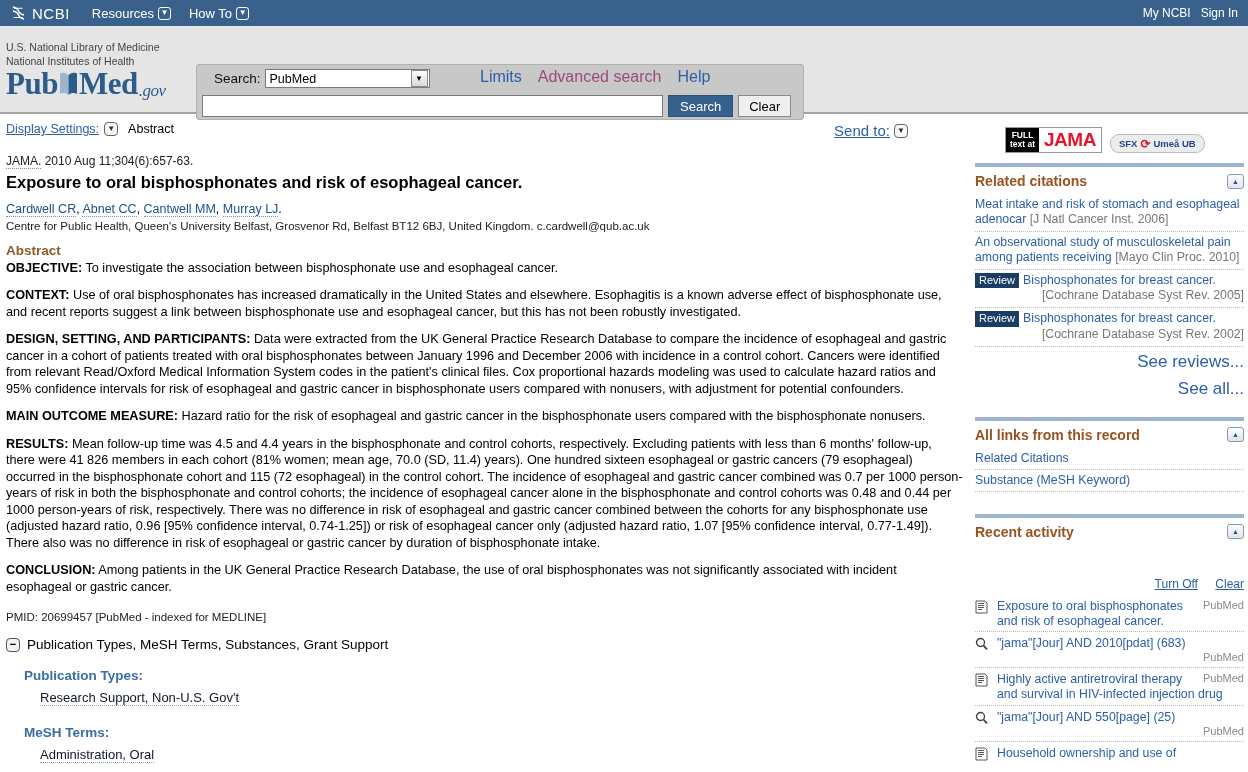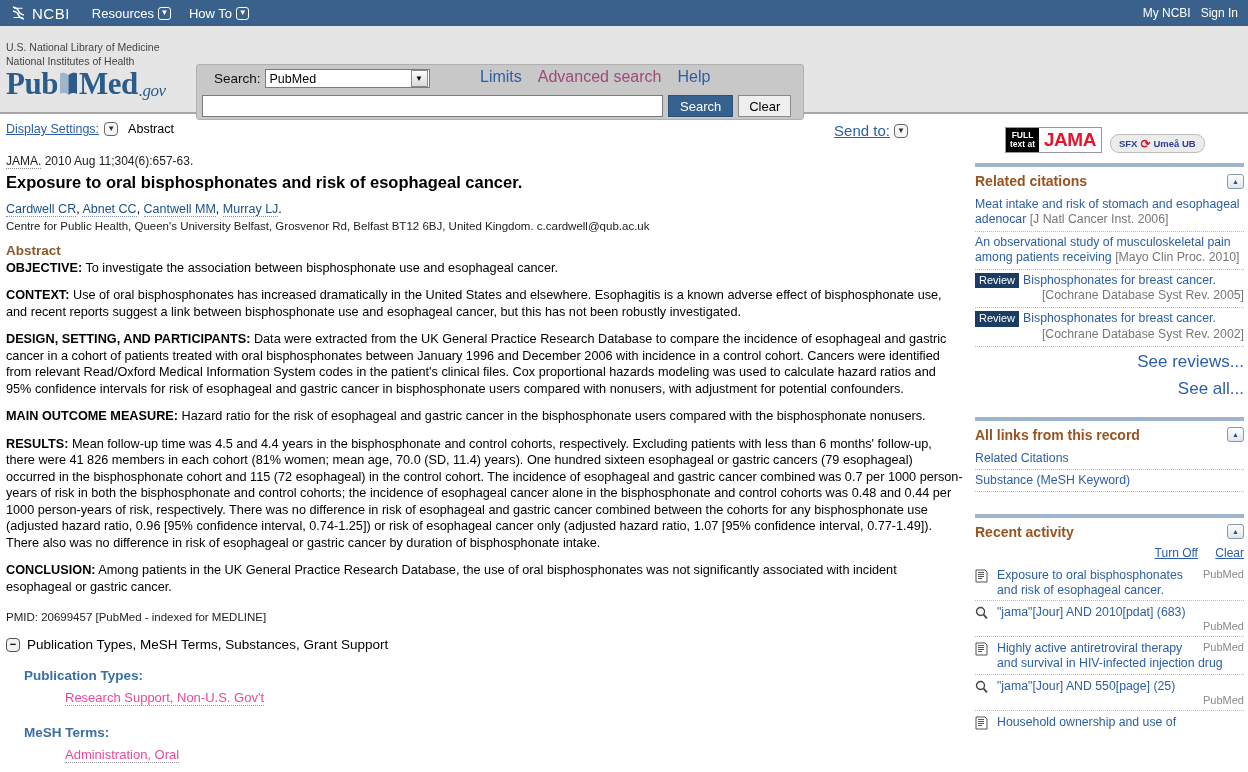--- a/index.html
+++ b/index.html
@@ -184,22 +184,22 @@
     cursor: pointer;
   }
   .sect-head {
     color: #3a6ea5; font-weight: bold; font-size: 13.5px;
     margin: 0 0 7px 18px;
   }
   .sect-item {
     font-size: 13px; margin: 0 0 4px 34px;
   }
   .sect-item a {
-    color: #ec4899; text-decoration: none;
-    border-bottom: 1px dotted #999; cursor: pointer; margin-left: 25px;
+    color: #0f172a; text-decoration: none;
+    border-bottom: 1px dotted #999; cursor: pointer;
   }
   .sect-gap { height: 16px; }
 
   
   .side-section { margin-bottom: 6px; }
   #fulltext-row {
     display: flex; align-items: flex-end; gap: 8px; height: 30px;
     margin: 3px 0 10px 30px;
   }
   #jama-badge {
@@ -256,21 +256,21 @@
   .see-row {
     text-align: right; font-size: 17px; padding: 5px 0 2px 0;
   }
   .see-row a { color: #2b5fa8; text-decoration: none; cursor: pointer; }
   .link-item {
     border-bottom: 1px dotted #bbb; padding: 3px 0 4px 0; font-size: 12.3px;
   }
   .link-item a { color: #2b5fa8; text-decoration: none; cursor: pointer; }
 
   #ra-controls {
-    text-align: right; font-size: 12px; padding: 1px 0 4px 0;
+    text-align: right; font-size: 12px; padding: 1px 0 4px 0; margin-top: 31px;
   }
   #ra-controls a {
     color: #2b5fa8; text-decoration: underline; cursor: pointer; margin-left: 14px;
   }
   .ra-item {
     display: flex; gap: 7px; align-items: flex-start;
     border-bottom: 1px dotted #bbb; padding: 4px 0 3px 0;
     font-size: 12.3px; line-height: 1.2;
   }
   .ra-icon { width: 15px; flex: 0 0 15px; padding-top: 1px; color: #444; }

